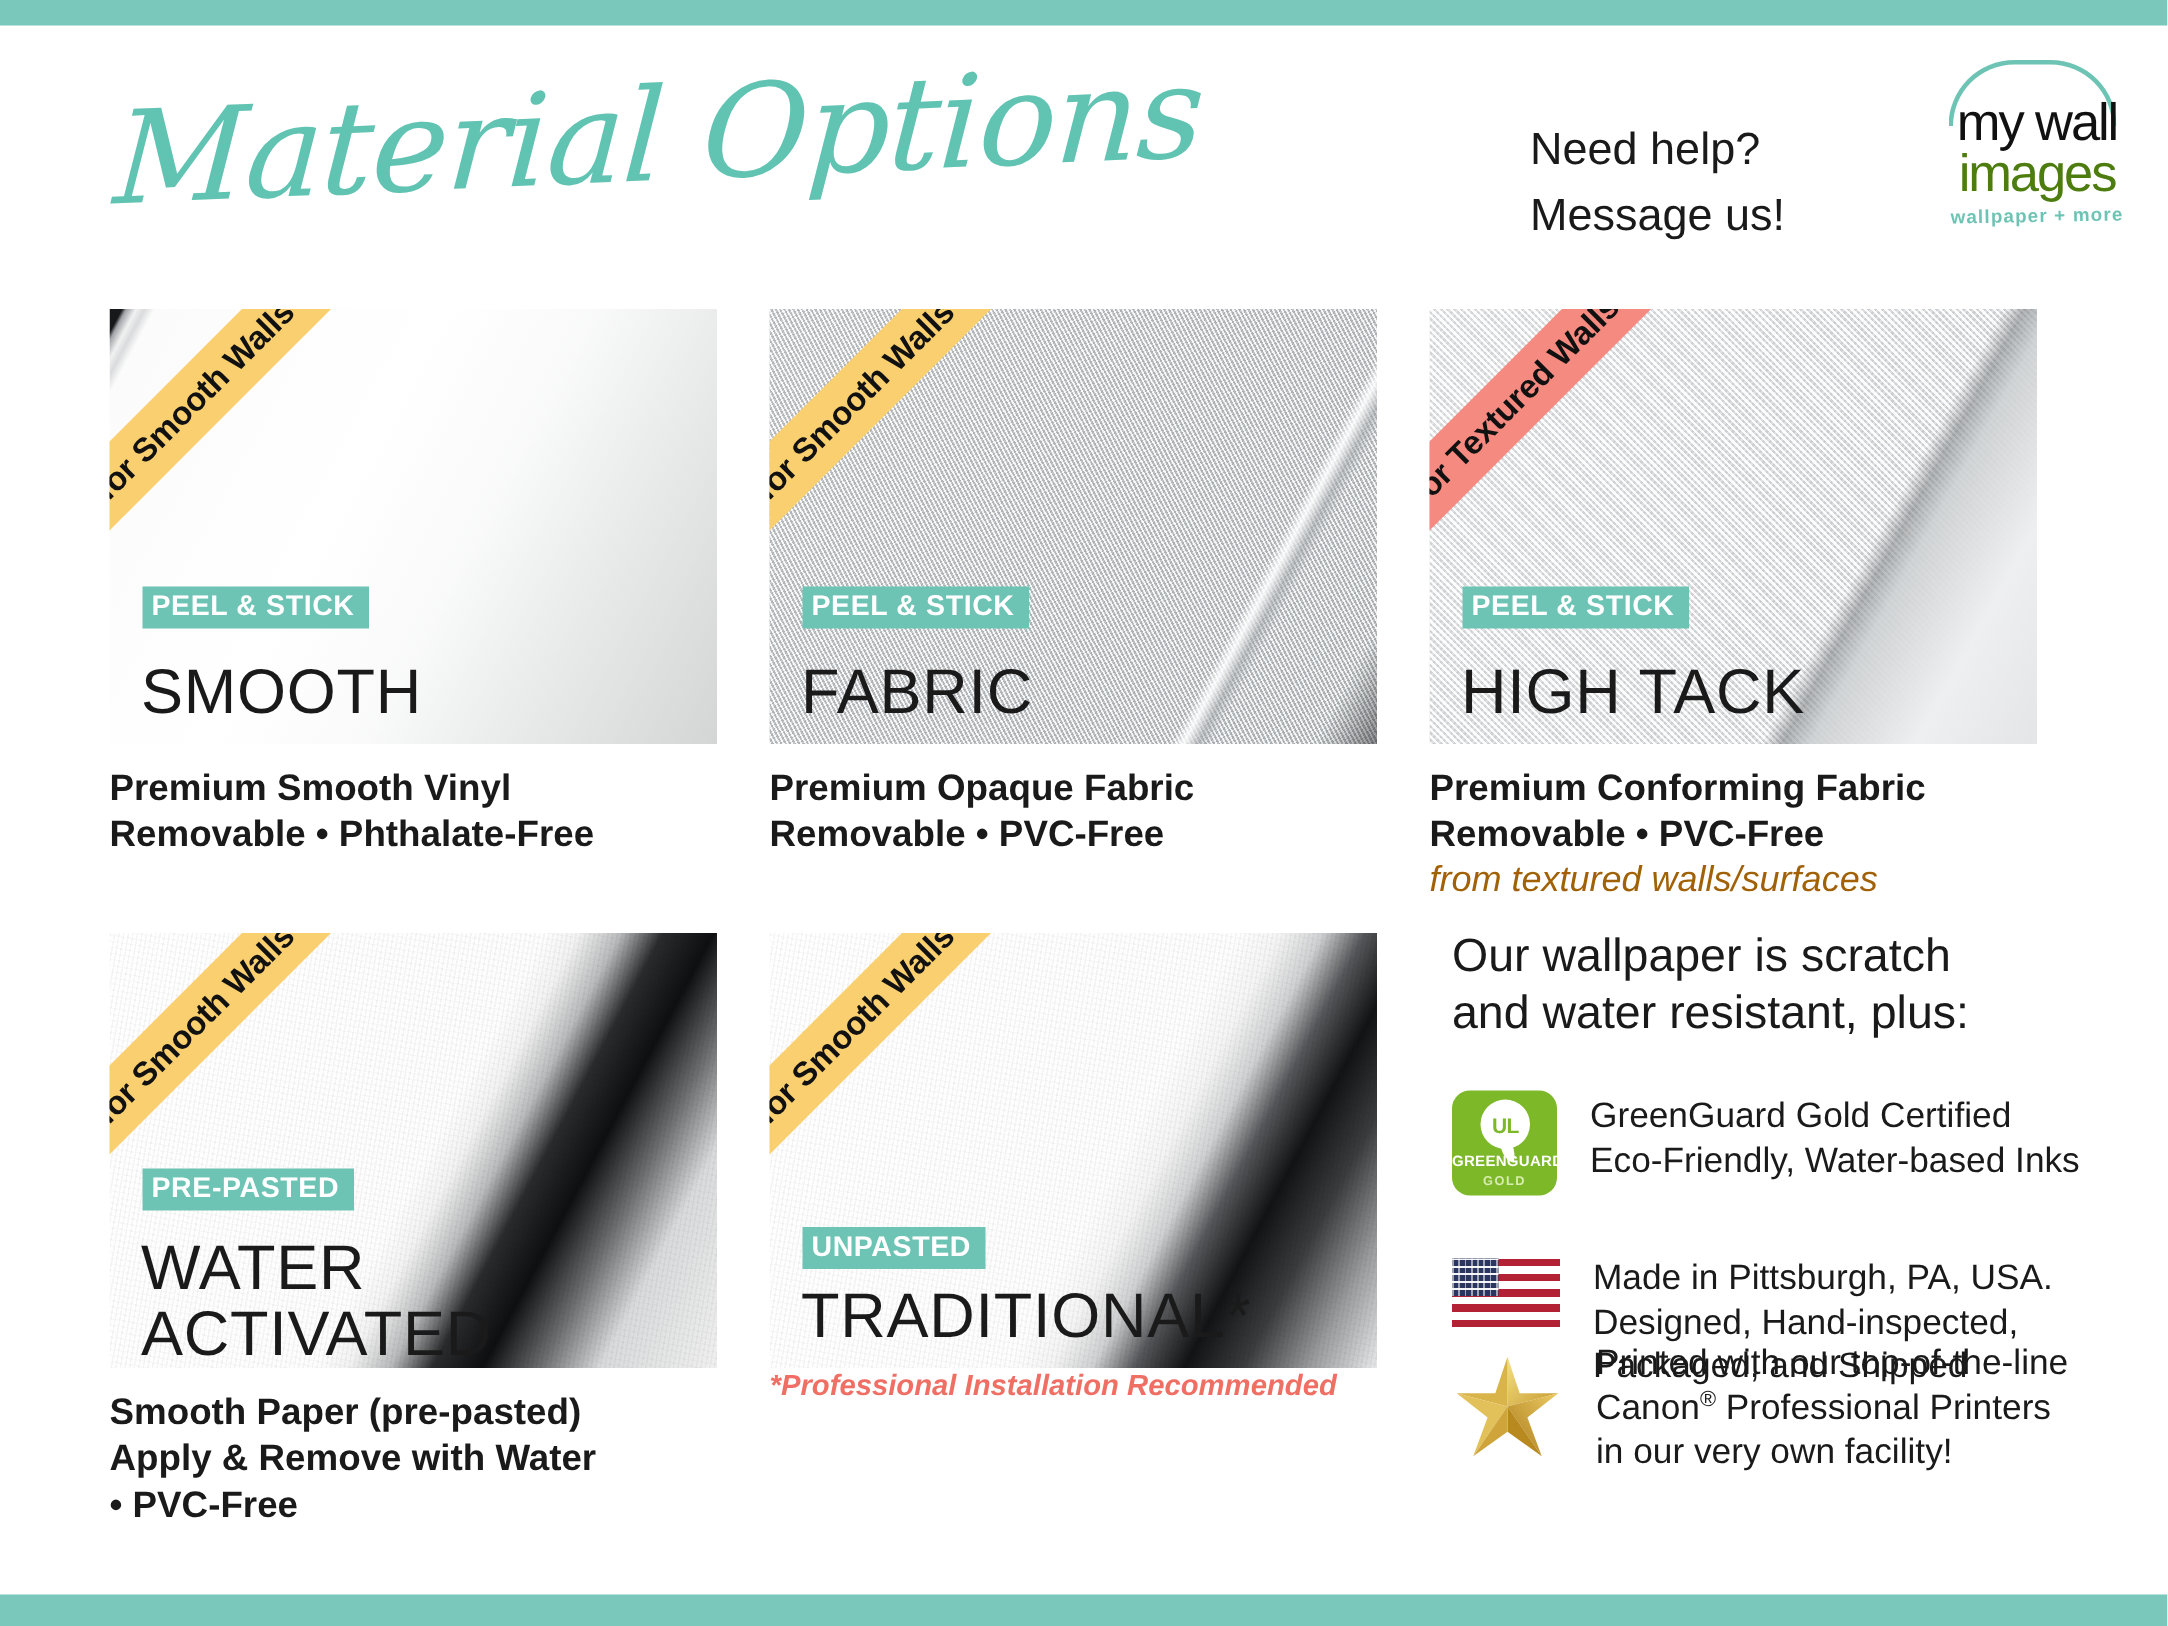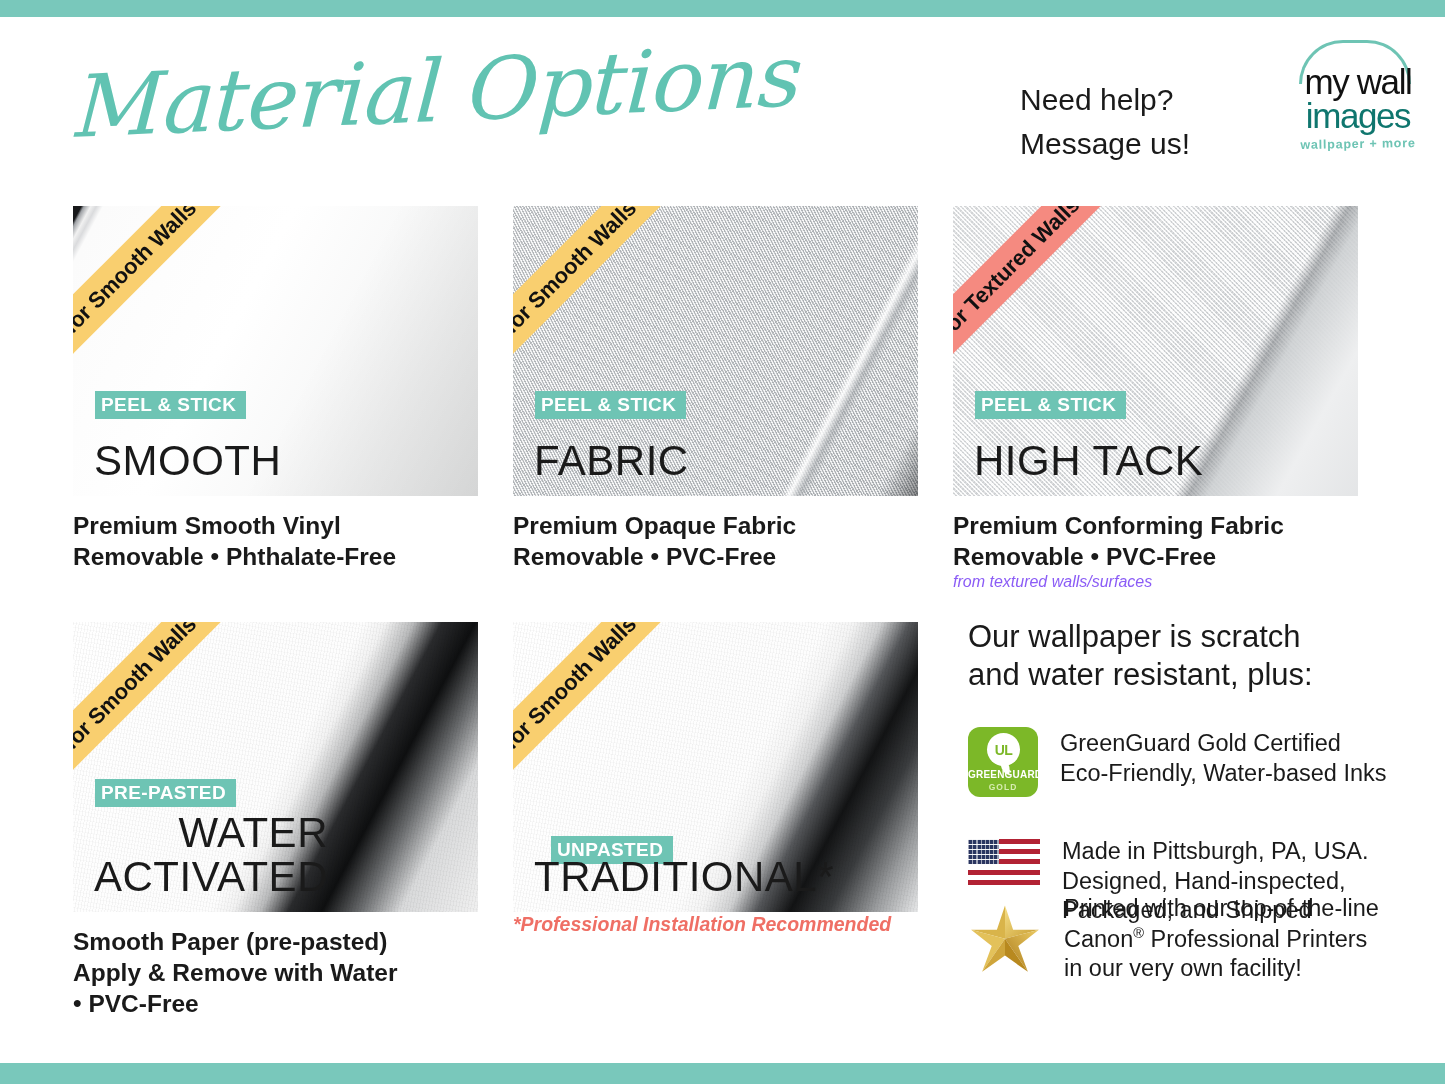--- a/index.html
+++ b/index.html
@@ -88,21 +88,21 @@
     line-height: 1.0;
   }
   .logo-line2 {
     position: absolute;
     left: 0; top: 60px;
     width: 150px;
     text-align: center;
     font-size: 35px;
     font-weight: 400;
     letter-spacing: -1.4px;
-    color: #0f766e;
+    color: #4d7c0f;
     line-height: 1.0;
   }
   .logo-tag {
     position: absolute;
     left: 0; top: 99px;
     width: 150px;
     text-align: center;
     font-size: 12.5px;
     font-weight: bold;
     letter-spacing: 0.8px;
@@ -259,50 +259,50 @@
     background: #6ec4b4;
     color: #ffffff;
     font-size: 19px;
     font-weight: bold;
     letter-spacing: 0.4px;
     line-height: 1.0;
     z-index: 6;
   }
   .badge.b1 { bottom: 77px; }
   .badge.b2 { bottom: 105px; }
-  .badge.b3 { bottom: 48px; margin-left: 16px; }
+  .badge.b3 { bottom: 66px; }
 
   .mat-name {
     position: absolute;
     left: 21px;
     font-size: 42px;
     font-weight: 300;
     letter-spacing: 0.5px;
     color: #1a1a1a;
     line-height: 1.06;
     z-index: 6;
     white-space: pre-line;
   }
   .mat-name.n1 { bottom: 12px; }
-  .mat-name.n2 { bottom: 12px; text-align: right; }
+  .mat-name.n2 { bottom: 0; }
 
   
   .card-desc {
     margin-top: 14px;
     font-size: 24.5px;
     line-height: 1.27;
     color: #1a1a1a;
     white-space: pre-line;
     font-weight: bold;
   }
   .card-note {
     margin-top: 1px;
-    font-size: 16px;
+    font-size: 24px;
     font-style: italic;
-    color: #8b5cf6;
+    color: #a16207;
   }
   .card-note.red {
     color: #ef6f65;
     font-weight: bold;
     font-size: 19.5px;
   }
 
   
   .info-head {
     position: absolute;

